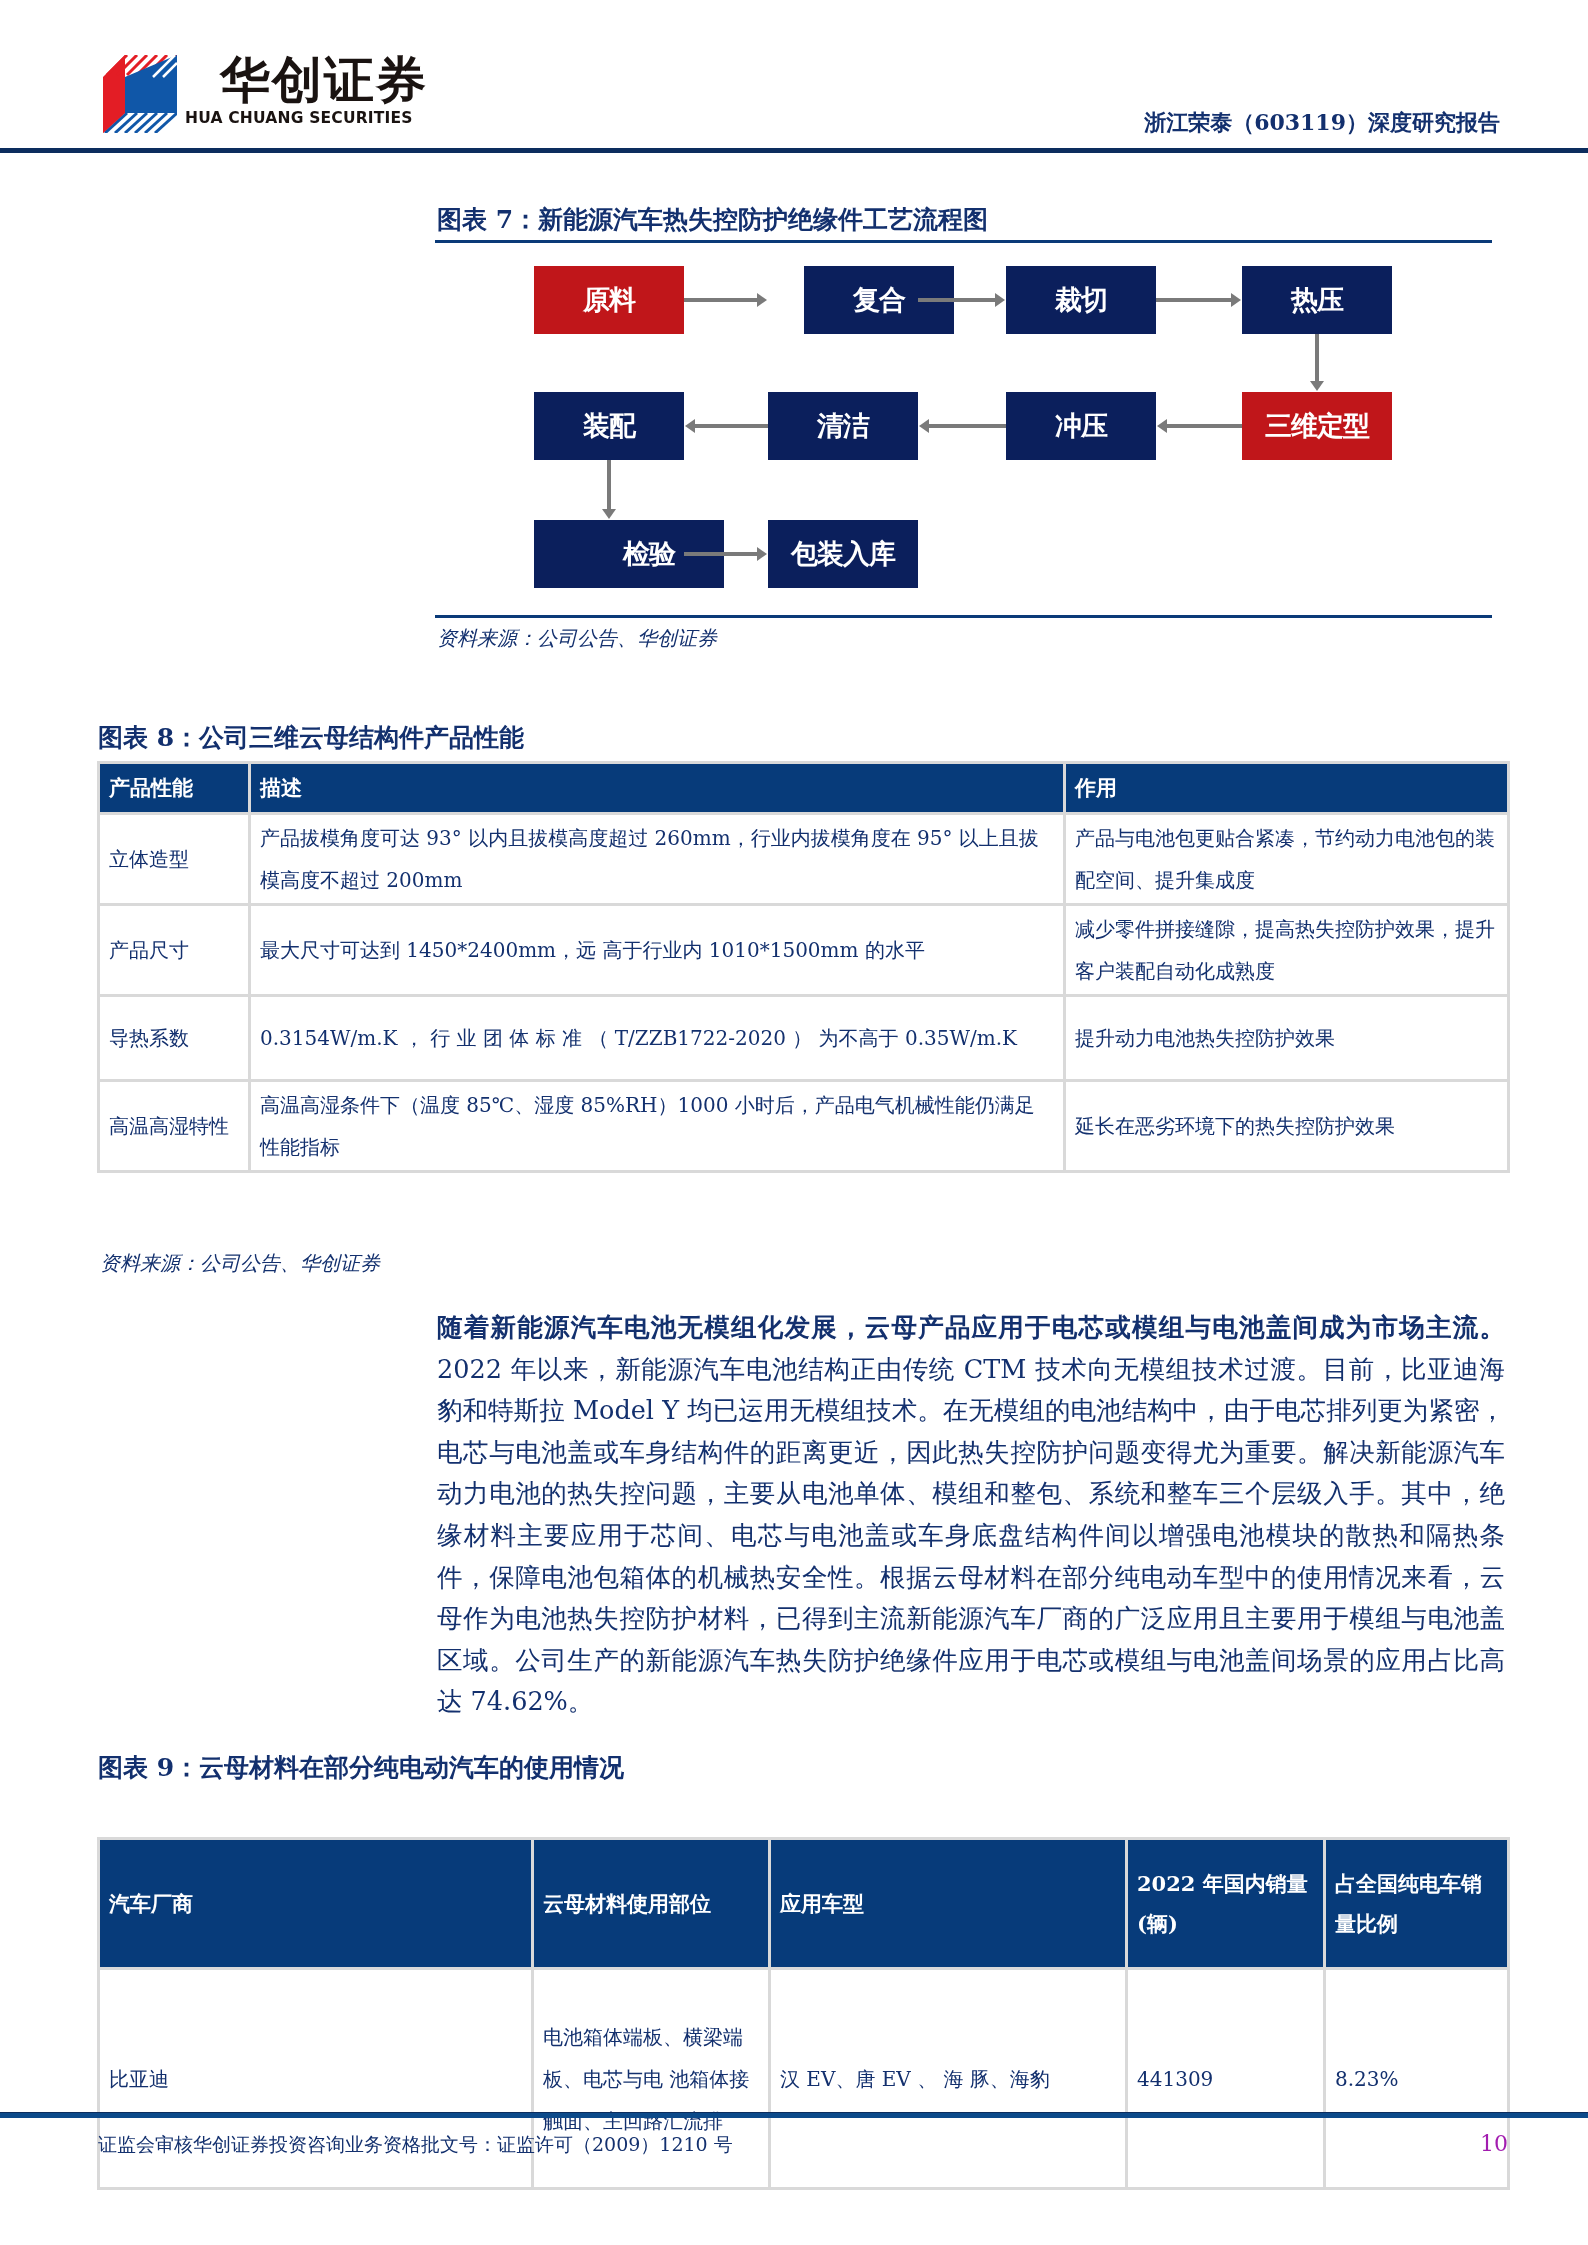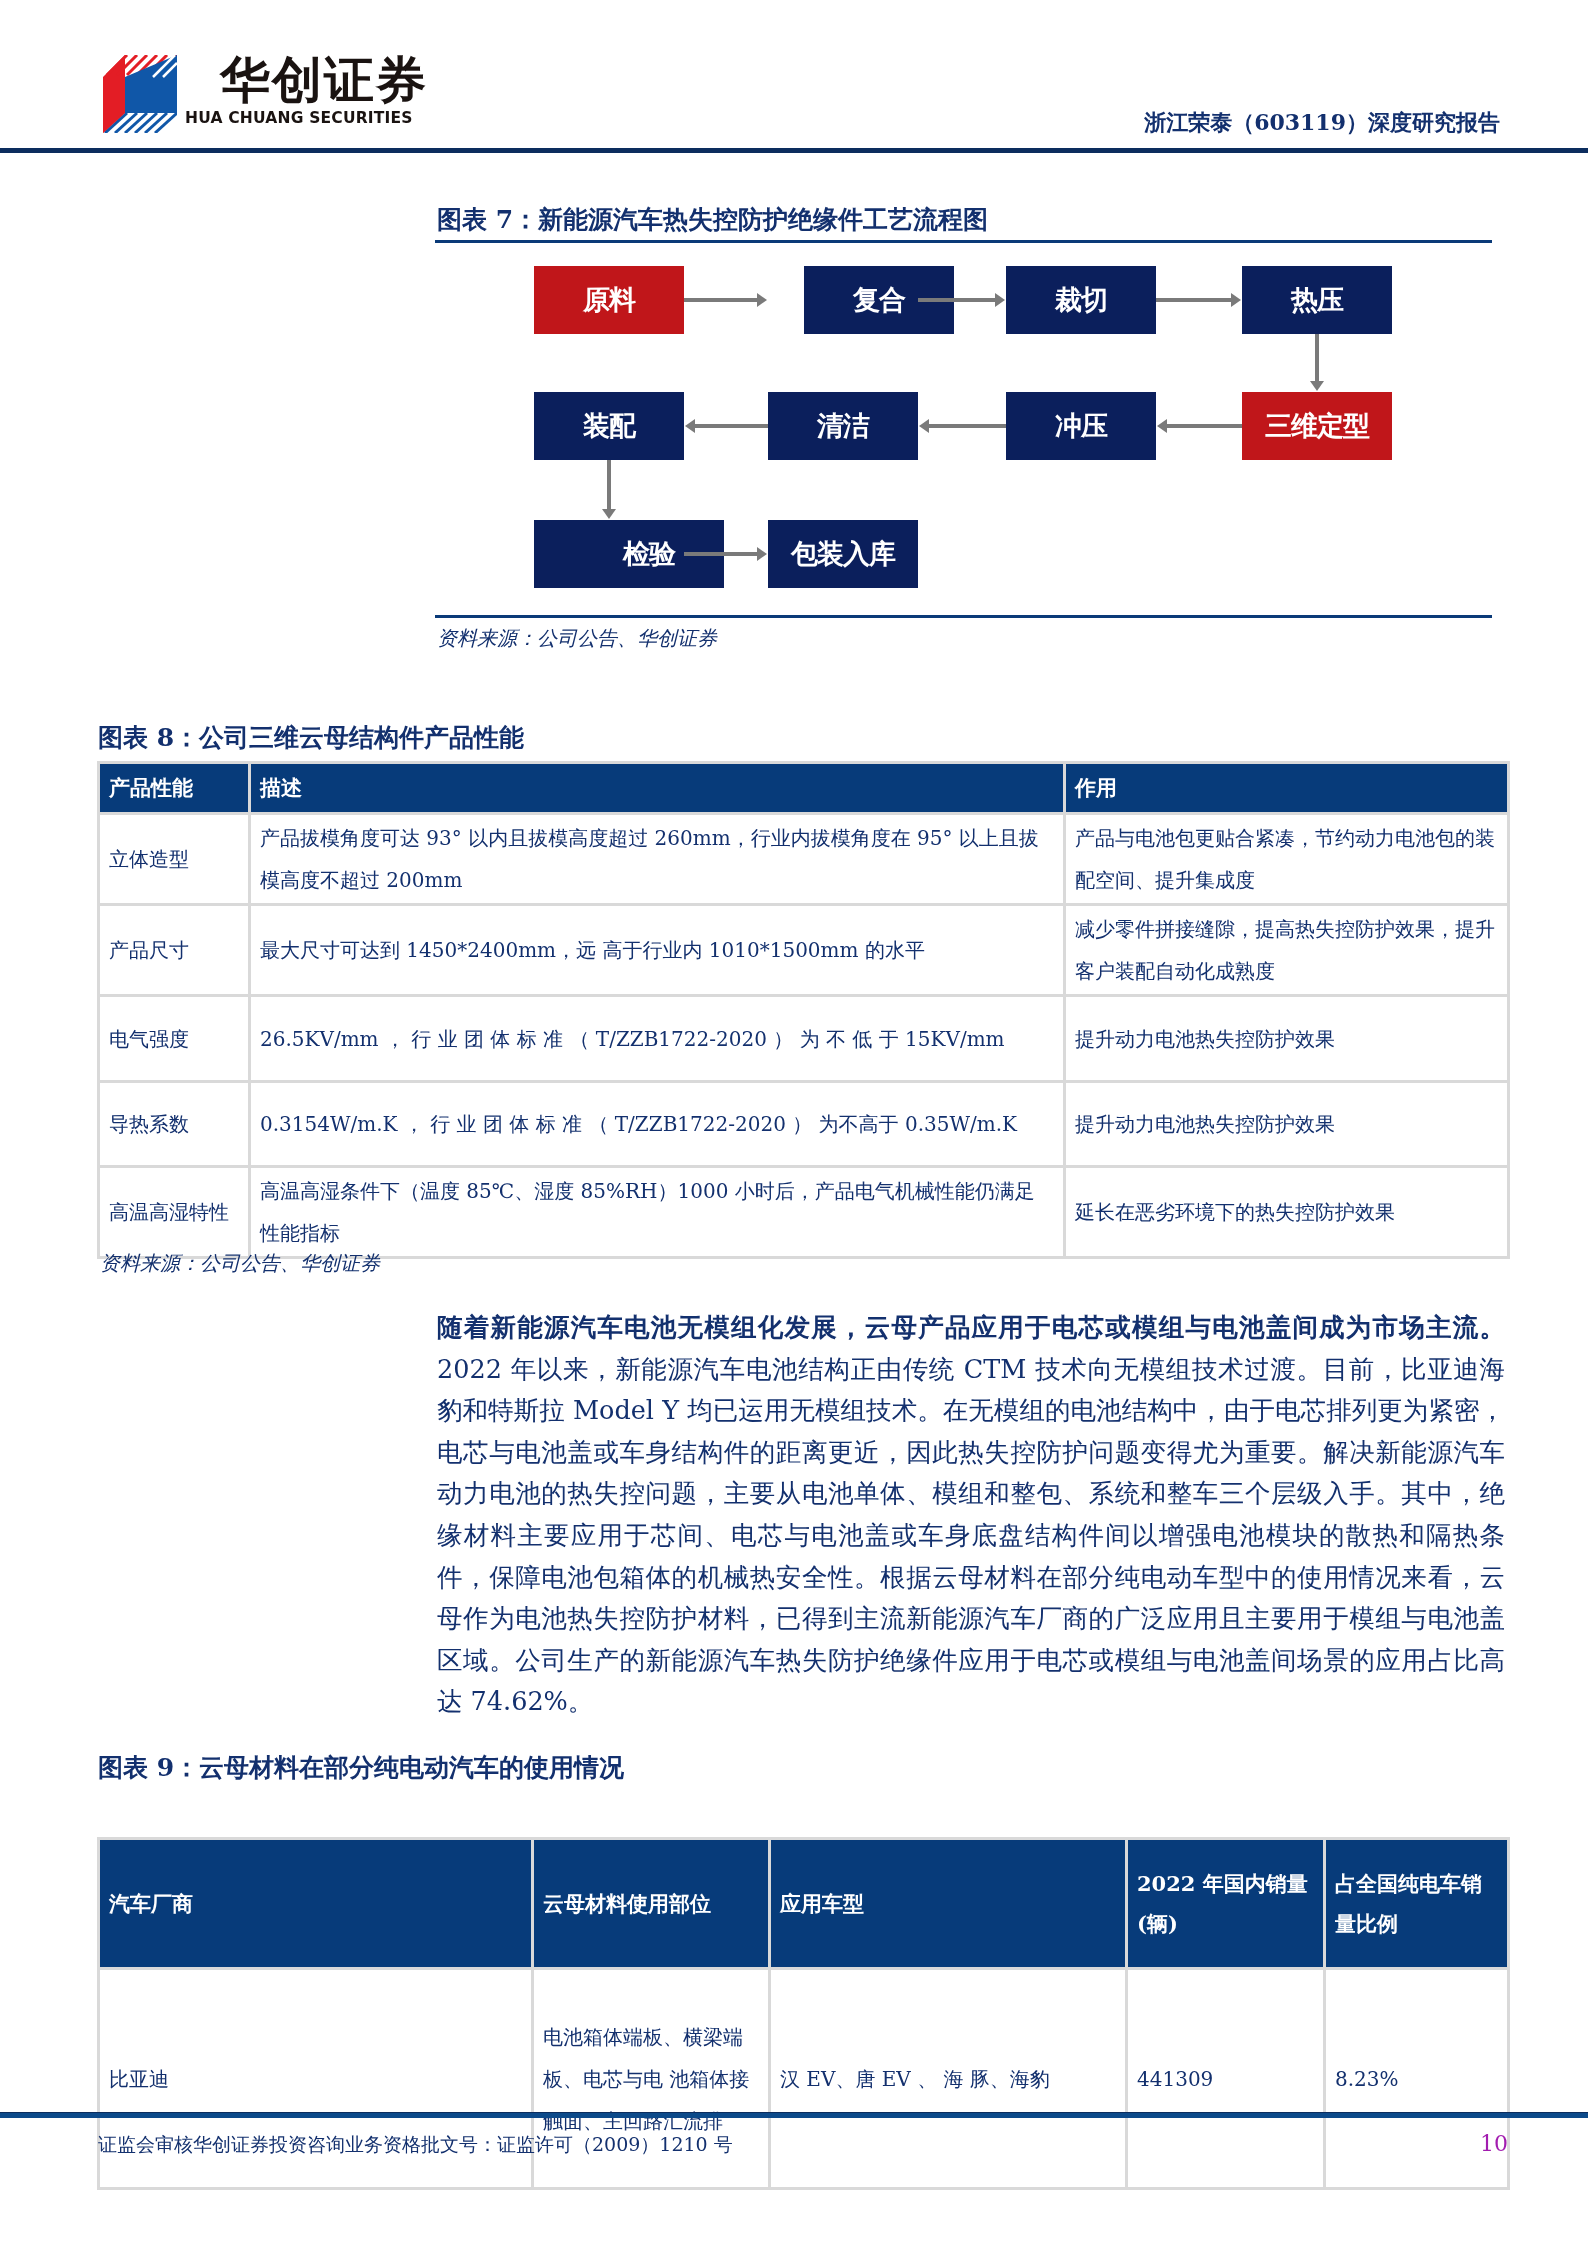--- a/index.html
+++ b/index.html
@@ -146,25 +146,20 @@
     <tr style="height:87px;">
       <td>立体造型</td>
       <td class="just">产品拔模角度可达 93° 以内且拔模高度超过 260mm，行业内拔模角度在 95° 以上且拔模高度不超过 200mm</td>
       <td class="just">产品与电池包更贴合紧凑，节约动力电池包的装配空间、提升集成度</td>
     </tr>
     <tr style="height:86px;">
       <td>产品尺寸</td>
       <td>最大尺寸可达到 1450*2400mm，远 高于行业内 1010*1500mm 的水平</td>
       <td class="just">减少零件拼接缝隙，提高热失控防护效果，提升客户装配自动化成熟度</td>
     </tr>
-    <tr style="height:86px;">
-      <td>电气强度</td>
-      <td class="just">26.5KV/mm ， 行 业 团 体 标 准 （ T/ZZB1722-2020 ） 为 不 低 于 15KV/mm</td>
-      <td>提升动力电池热失控防护效果</td>
-    </tr>
     <tr style="height:85px;">
       <td>导热系数</td>
       <td class="just">0.3154W/m.K ， 行 业 团 体 标 准 （ T/ZZB1722-2020 ） 为不高于 0.35W/m.K</td>
       <td>提升动力电池热失控防护效果</td>
     </tr>
     <tr style="height:88px;">
       <td>高温高湿特性</td>
       <td class="just">高温高湿条件下（温度 85℃、湿度 85%RH）1000 小时后，产品电气机械性能仍满足性能指标</td>
       <td>延长在恶劣环境下的热失控防护效果</td>
     </tr>

